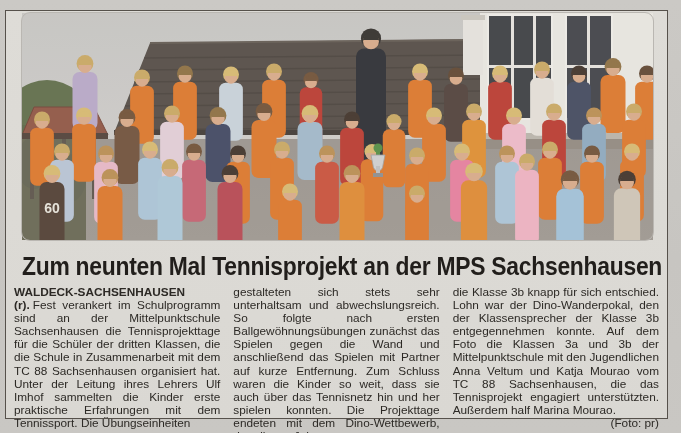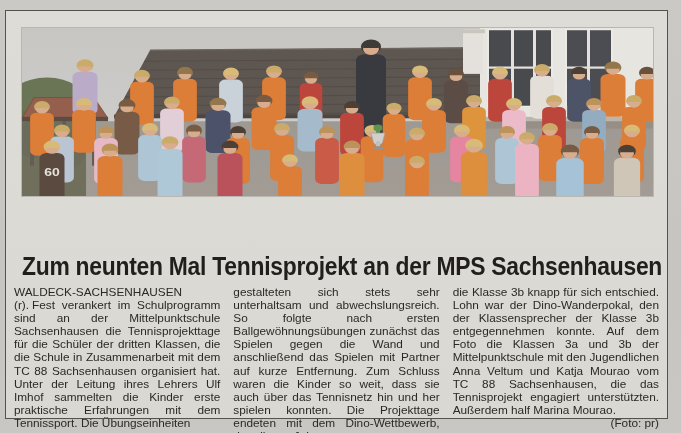--- a/index.html
+++ b/index.html
@@ -7,39 +7,39 @@
     width:681px;height:433px;position:relative;overflow:hidden;
     background:linear-gradient(180deg,#cbc9c5 0%,#c7c5c1 60%,#c9c7c3 100%);
     font-family:"Liberation Sans",sans-serif;
   }
   .clipping{
     position:absolute;left:5px;top:10px;width:661px;height:407px;
     border:1px solid #56514b;
     background:linear-gradient(180deg,#dedcd7 0%,#dad8d3 100%);
   }
   .photo-wrap{
-    position:absolute;left:16px;top:17px;width:631px;height:168px;
-    background:#cac8c4;outline:1px solid #bab7b2;
+    position:absolute;left:16px;top:2px;width:631px;height:227px;
+    background:#cac8c4;outline:1px solid #bab7b2;border-radius:8px;
   }
   .photo-wrap svg{display:block;width:100%;height:100%;}
   h1.headline{
     position:absolute;left:16px;top:240px;margin:0;
     font-size:26px;font-weight:bold;color:#211e1b;
     letter-spacing:-0.3px;white-space:nowrap;
     transform:scaleX(0.88);transform-origin:left top;
   }
   .cols{
     position:absolute;left:8px;top:275px;width:645px;
     display:flex;gap:13px;
   }
   .col{
     flex:1;margin:0;text-align:justify;
     font-size:11.8px;line-height:13.1px;color:#2c2925;
   }
-  .lead{font-weight:normal;padding-right:3px;}
+  .lead{font-weight:bold;padding-right:3px;}
   .credit{float:right;margin-left:24px;}
 </style>
 </head>
 <body>
 
 <div class="clipping">
 
   <div class="photo-wrap">
     <svg viewBox="0 0 631 227" preserveAspectRatio="none">
       <defs>

